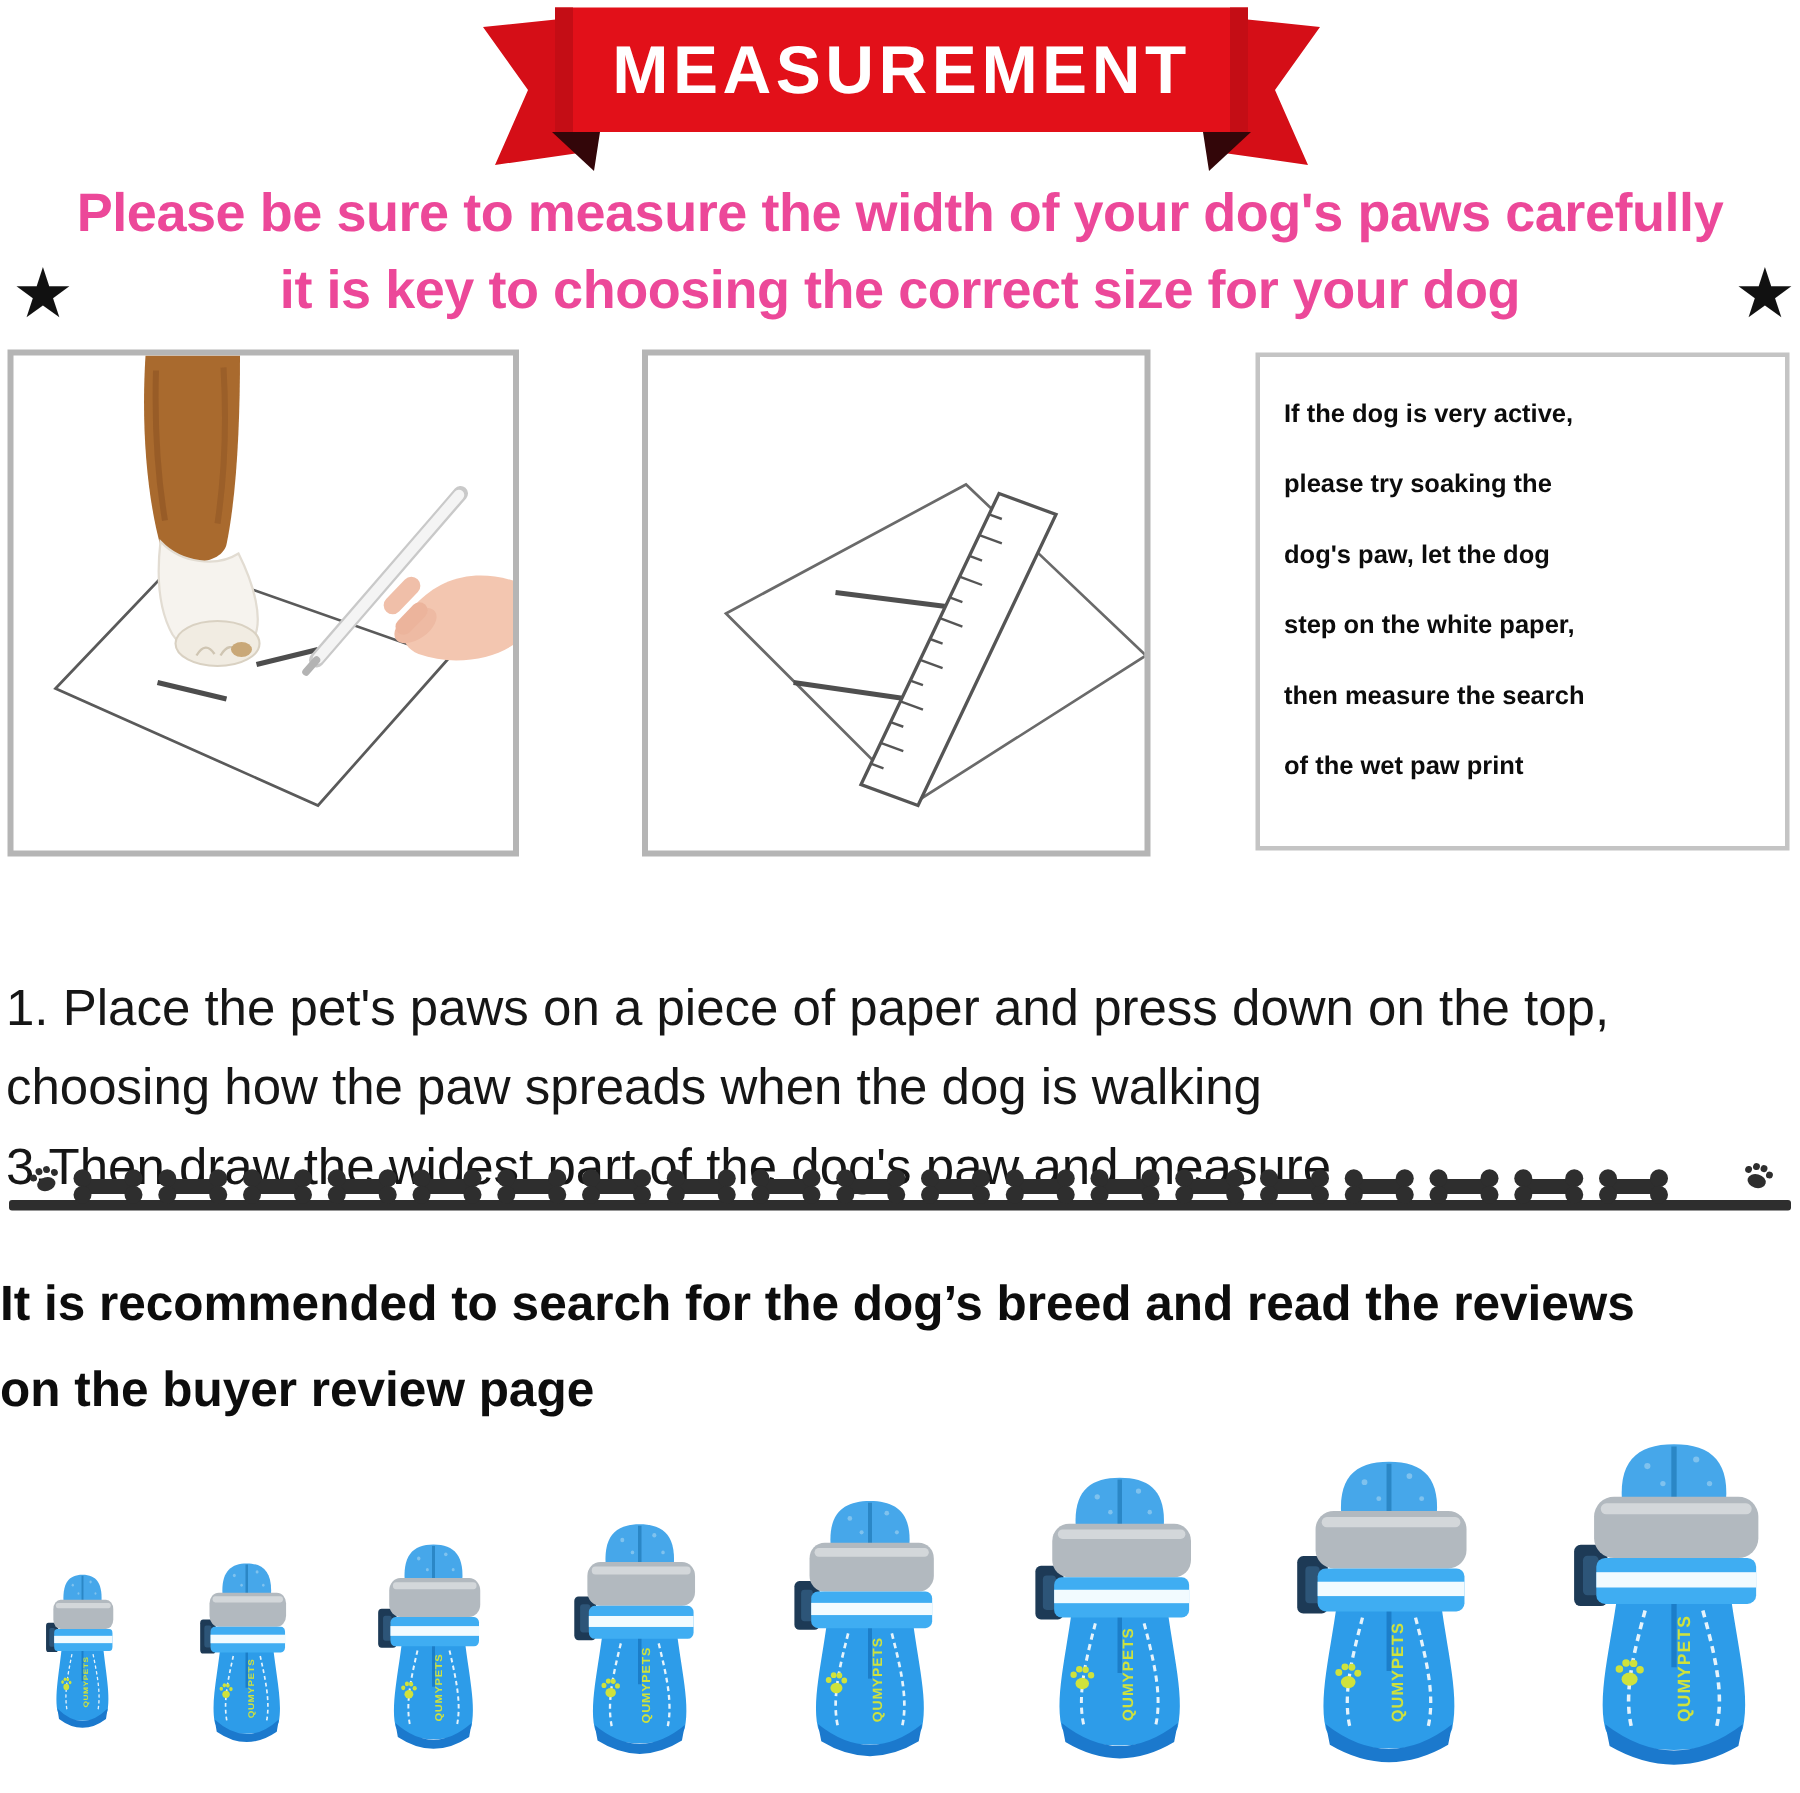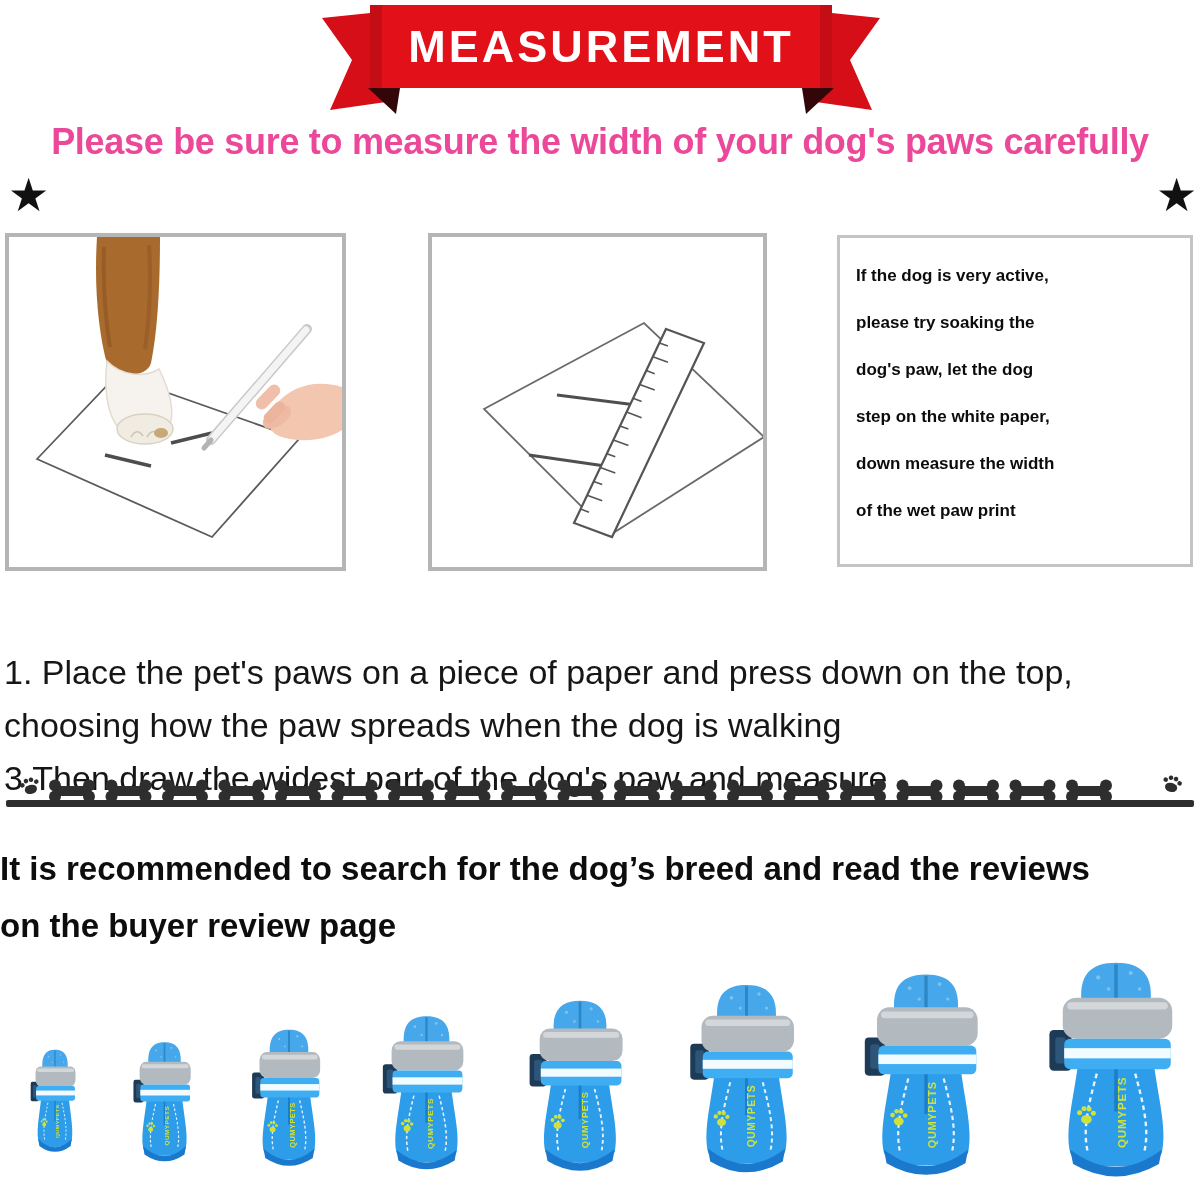--- a/index.html
+++ b/index.html
@@ -49,20 +49,21 @@
     <polygon points="834,88 802,88 806,114" fill="#330609"></polygon>
 
     <rect x="370" y="5" width="462" height="83" fill="#e21019"></rect>
     <rect x="370" y="5" width="12" height="83" fill="#c40d15"></rect>
     <rect x="820" y="5" width="12" height="83" fill="#c40d15"></rect>
     <text x="601" y="62" text-anchor="middle" font-family="Liberation Sans, sans-serif" font-size="45" font-weight="bold" letter-spacing="3" fill="#ffffff">MEASUREMENT</text>
   </svg>
 
   <div class="headline">
     <div>Please be sure to measure the width of your dog's paws carefully</div>
+    <div>it is key to choosing the correct size for your dog</div>
   </div>
   <span class="star star-left">★</span>
   <span class="star star-right">★</span>
 
   <div class="panel panel-1">
     <svg width="333" height="330" viewBox="0 0 333 330">
 
       <polygon points="28,222 108,138 290,202 203,300" fill="#ffffff" stroke="#5a5a5a" stroke-width="1.8"></polygon>
 
       <line x1="96" y1="218" x2="142" y2="229" stroke="#4d4d4d" stroke-width="3.4"></line>
@@ -113,21 +114,21 @@
           <line x1="148.6" y1="272.1" x2="157.0" y2="275.3"></line>
         </g>
     </svg>
   </div>
 
   <div class="panel panel-3">
     <div>If the dog is very active,</div>
     <div>please try soaking the</div>
     <div>dog's paw, let the dog</div>
     <div>step on the white paper,</div>
-    <div>down measure the width</div>
+    <div>then measure the search</div>
     <div>of the wet paw print</div>
   </div>
 
   <div class="steps">
     <div>1. Place the pet's paws on a piece of paper and press down on the top,</div>
     <div>choosing how the paw spreads when the dog is walking</div>
     <div>3.Then draw the widest part of the dog's paw and measure</div>
   </div>
 
   <div class="divider" id="divider"><svg width="1200" height="42" viewBox="0 0 1200 42">

